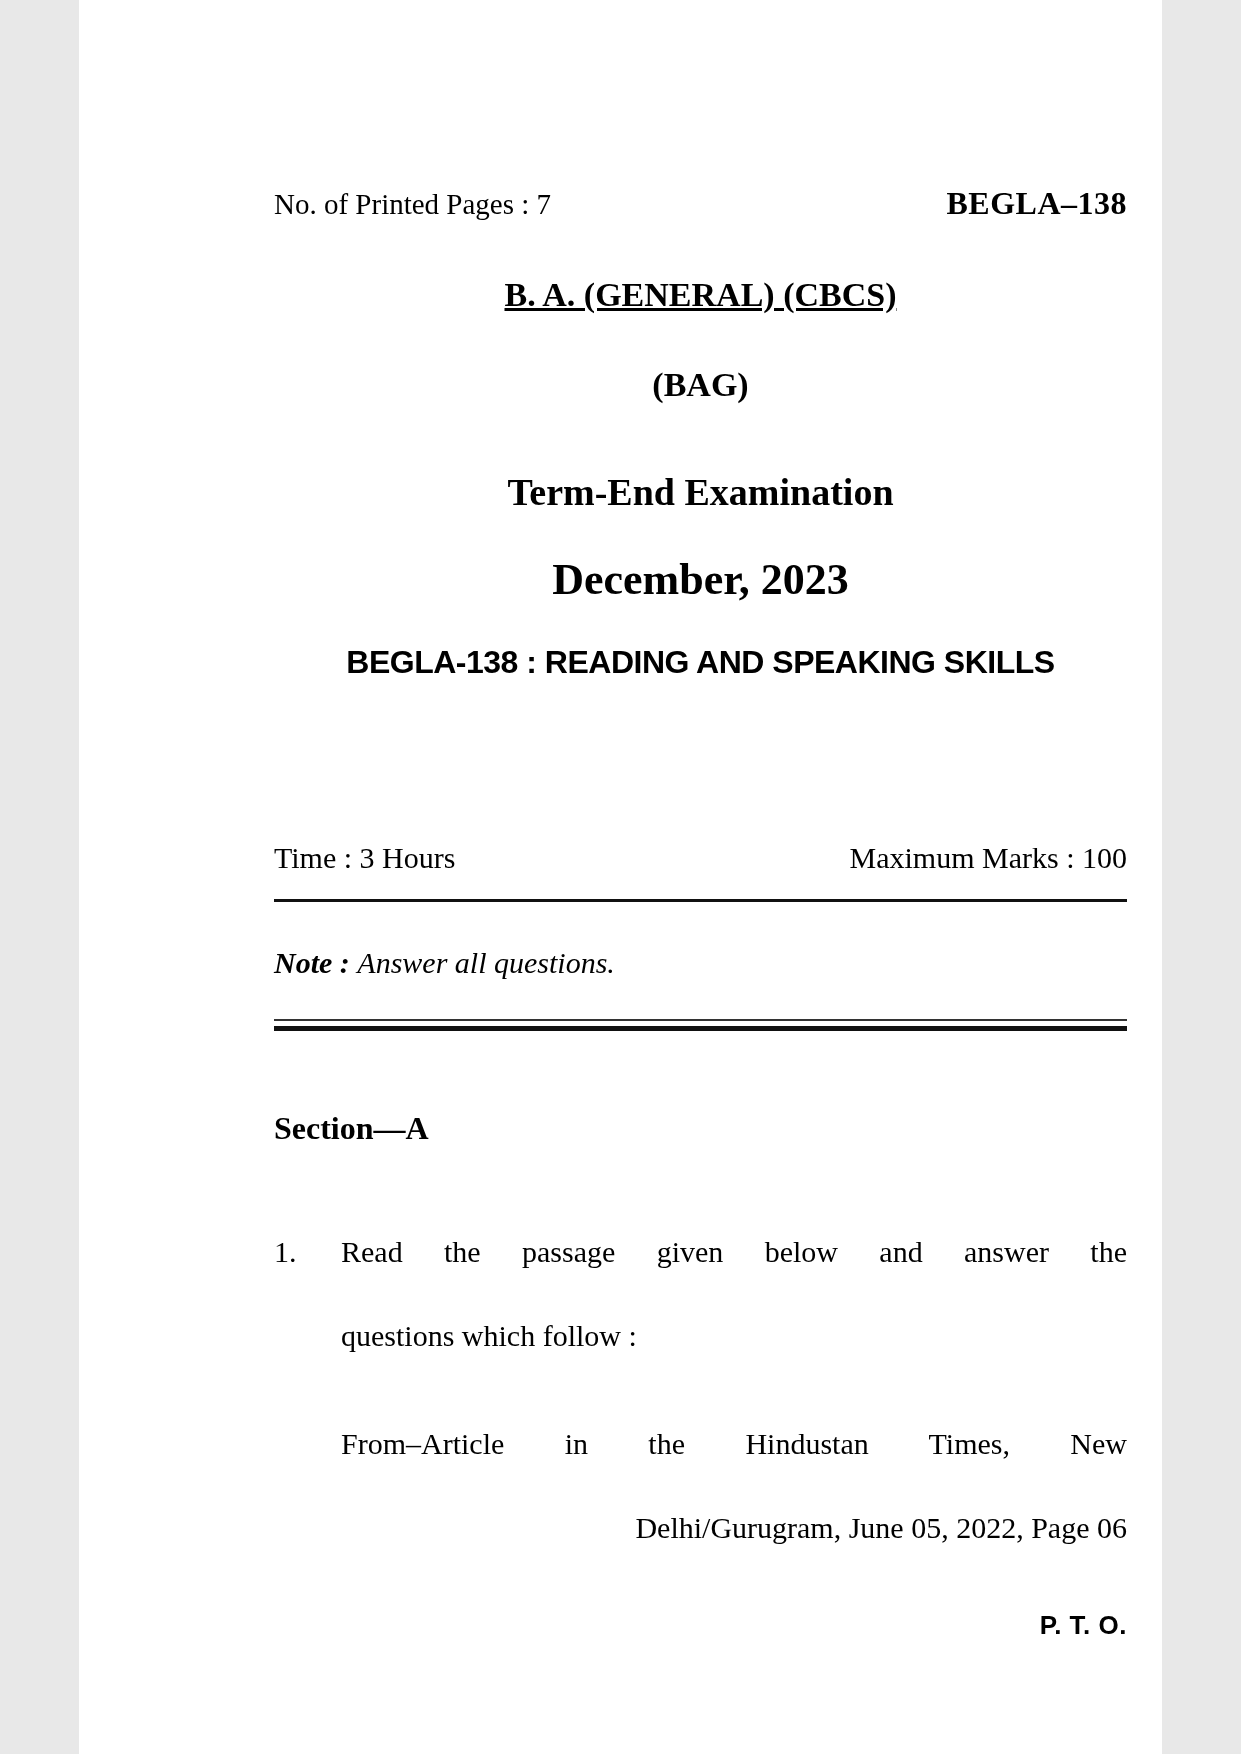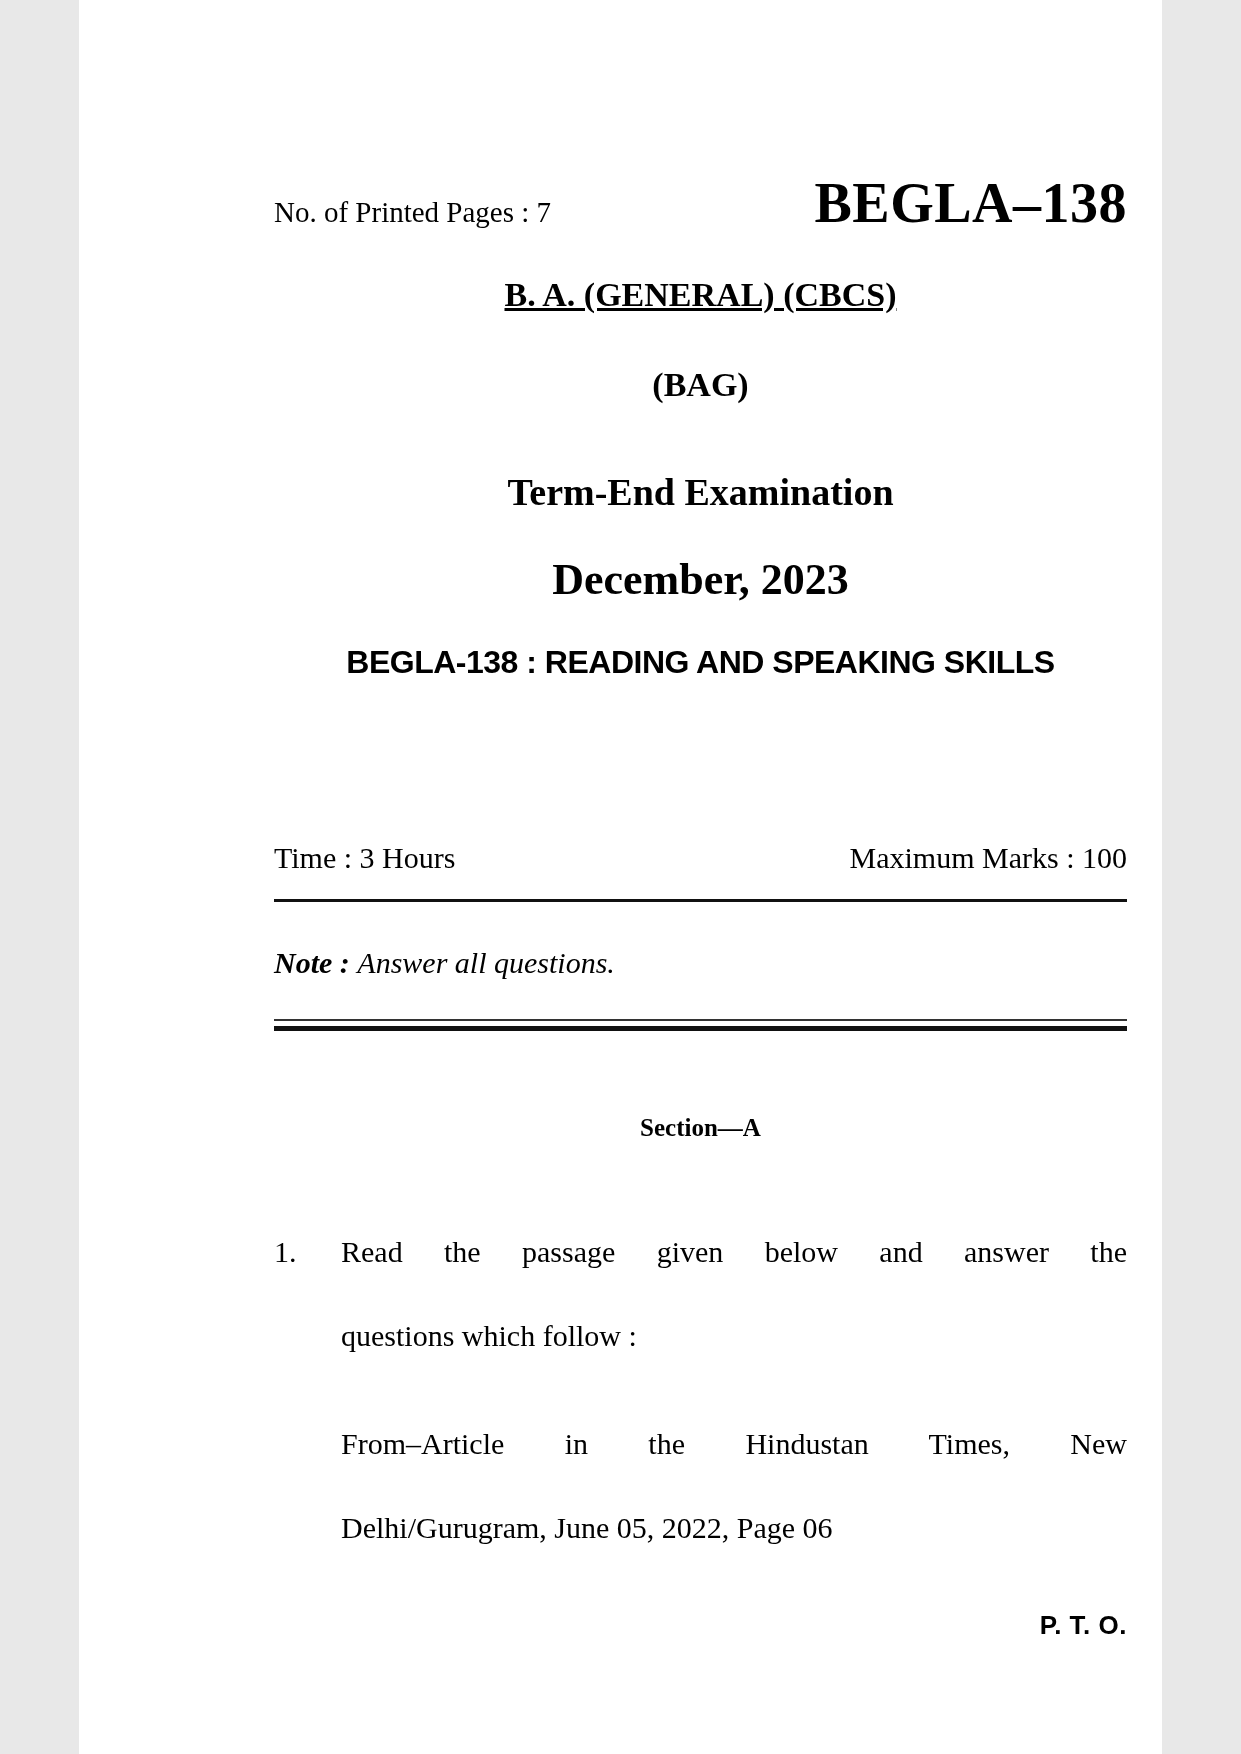--- a/index.html
+++ b/index.html
@@ -17,21 +17,21 @@
   .content-x { left: 195px; width: 853px; }
 
   .header-row {
     top: 178px;
     display: flex;
     justify-content: space-between;
     align-items: baseline;
   }
   .pages-note { font-size: 29px; line-height: 36px; }
   .paper-code {
-    font-size: 56px;
+    font-size: 32px;
     line-height: 50px;
     font-weight: bold;
     letter-spacing: 0.5px;
   }
 
   .title { text-align: center; font-weight: bold; }
   .t-program { top: 274px; font-size: 34px; line-height: 42px; text-decoration: underline; }
   .t-bag     { top: 364px; font-size: 34px; line-height: 42px; }
   .t-exam    { top: 468px; font-size: 38px; line-height: 48px; }
   .t-session { top: 557px; font-size: 44px; line-height: 46px; }
@@ -58,35 +58,34 @@
   .rule-single { top: 899px; height: 3px; }
   .rule-double-top { top: 1019px; height: 2px; background: #333; }
   .rule-double-bottom { top: 1026px; height: 5px; }
 
   .note-row { top: 943px; font-size: 30px; line-height: 40px; }
   .note-label { font-weight: bold; font-style: italic; }
   .note-text { font-style: italic; }
 
   .section-heading {
     top: 1107px;
-    text-align: center;
     font-weight: bold;
-    font-size: 25px;
+    font-size: 32px;
     line-height: 42px;
   }
 
   .body-line { font-size: 30px; line-height: 40px; }
   .q-num { position: absolute; left: 0; top: 0; }
   .q-indent { margin-left: 67px; }
   .justify { text-align: justify; text-align-last: justify; }
 
   .l-q1 { top: 1232px; }
   .l-q2 { top: 1316px; }
   .l-s1 { top: 1424px; }
-  .l-s2 { top: 1508px; }
+  .l-s2 { top: 1508px; text-align: right; }
 
   .pto {
     top: 1608px;
     text-align: right;
     font-family: "Liberation Sans", "DejaVu Sans", sans-serif;
     font-weight: bold;
     font-size: 26px;
     line-height: 34px;
     letter-spacing: 0.5px;
   }

